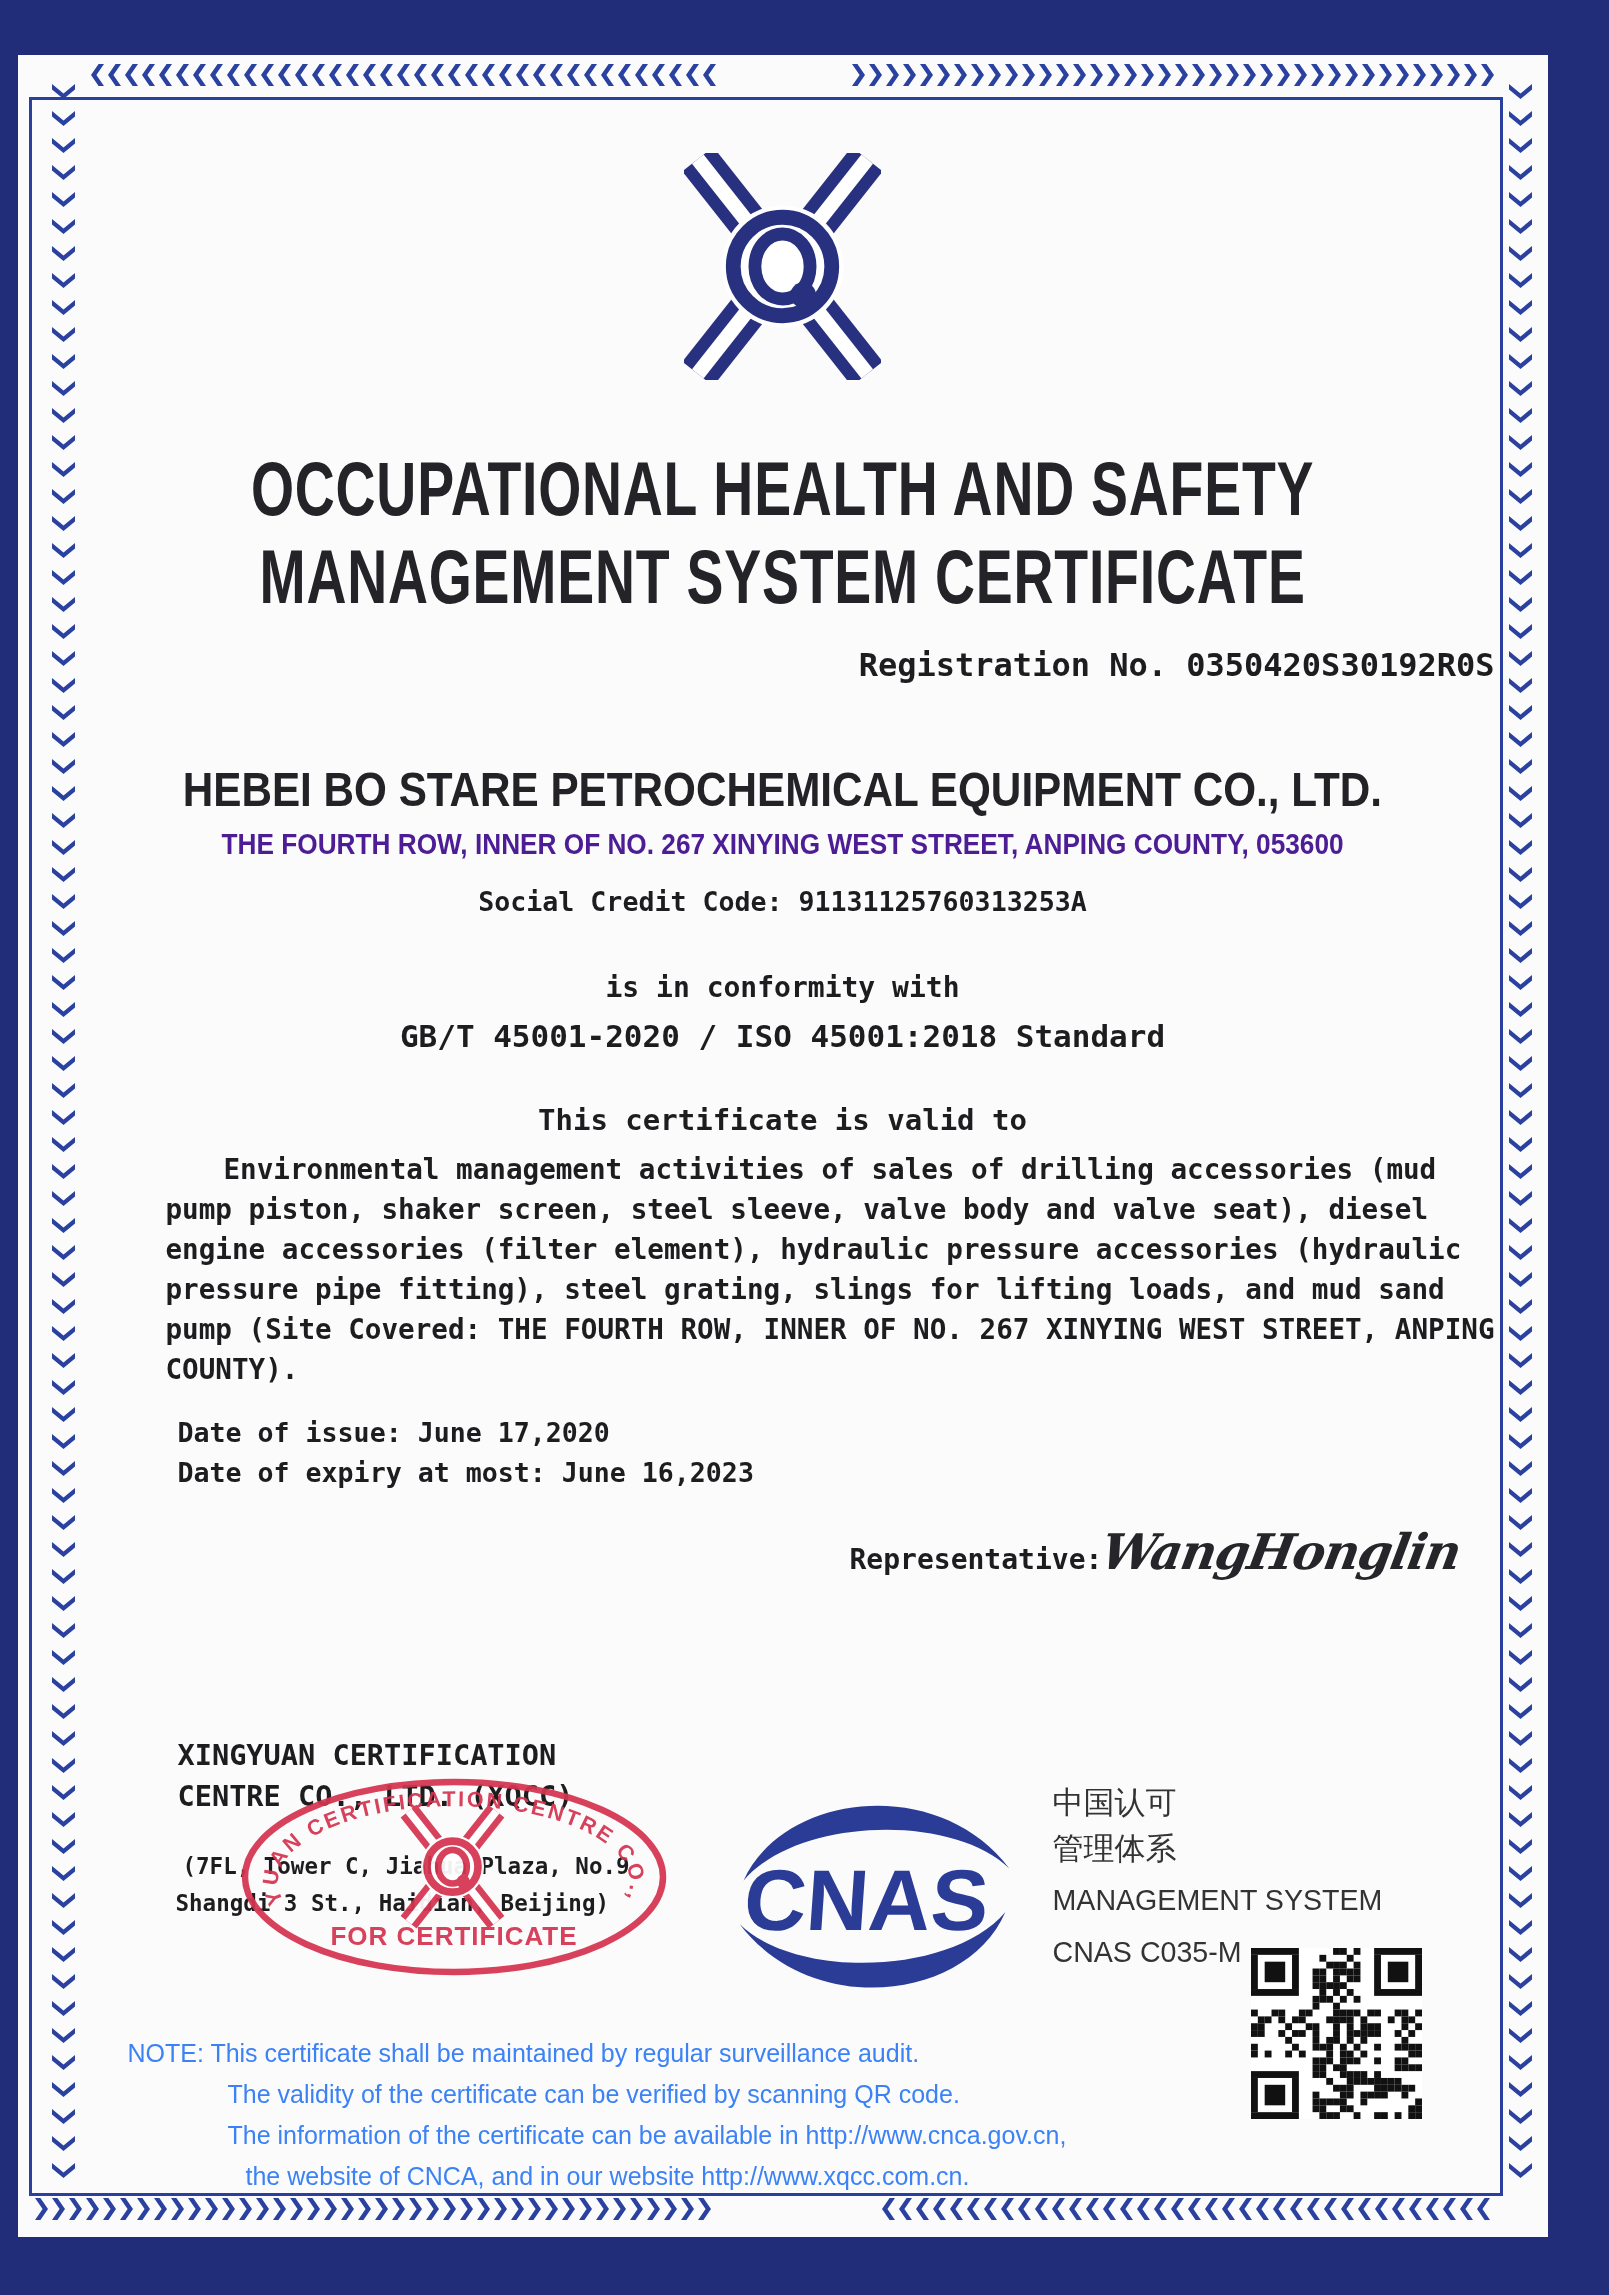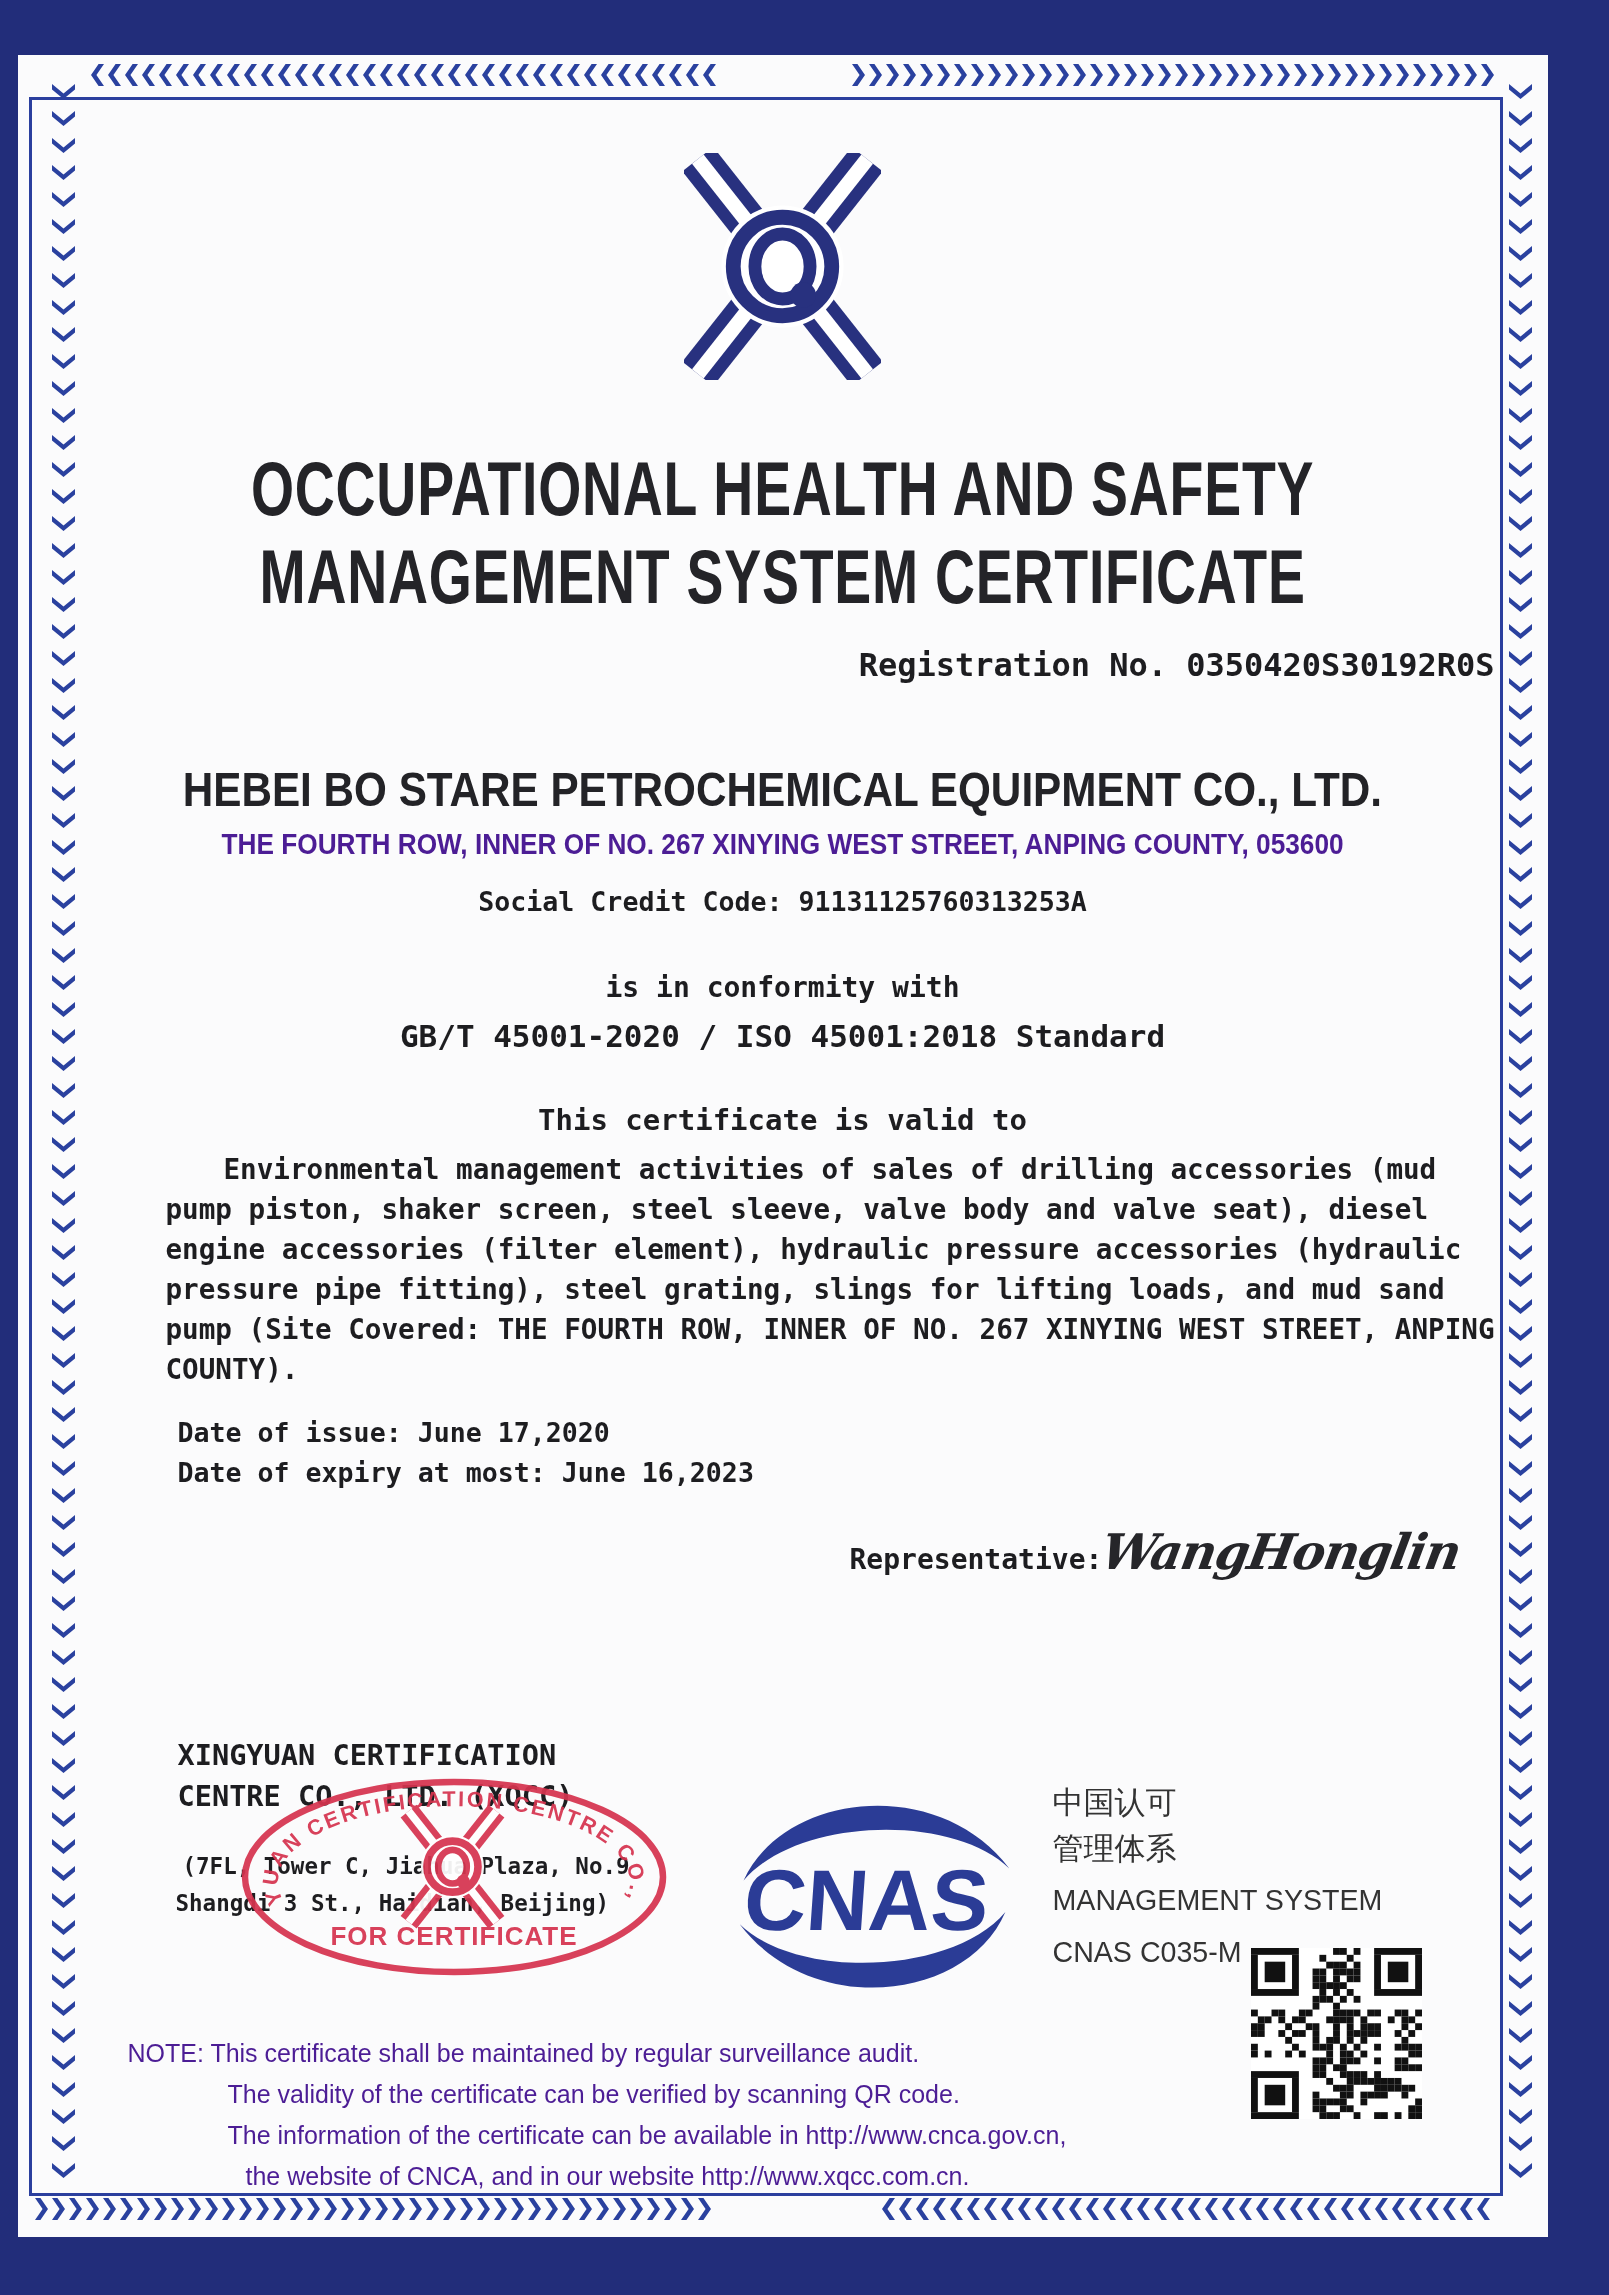--- a/index.html
+++ b/index.html
@@ -23,21 +23,21 @@
   .company .cond{transform:scale(0.88,1.02);}
   .addr{font-family:"Liberation Sans",sans-serif;font-weight:bold;font-size:27.6px;color:#4c1d95;}
   .addr .cond{transform:scale(0.95,1.05);}
   .scope{position:absolute;left:148px;top:1095px;width:1343px;font-size:27.6px;line-height:40px;font-weight:bold;}
   .scope div{white-space:nowrap;}
   .scope div:first-child{text-indent:58px;}
   .leftline{position:absolute;white-space:nowrap;}
   .rep{position:absolute;left:832px;top:1468px;display:flex;align-items:baseline;white-space:nowrap;}
   .sig{font-family:"DejaVu Serif",serif;font-style:italic;font-weight:bold;font-size:49px;
        display:inline-block;transform:skewX(-10deg);letter-spacing:-1.5px;color:#26262a;}
-  .note-line{position:absolute;font-family:"Liberation Sans",sans-serif;font-size:25px;color:#4c1d95;white-space:nowrap;}
+  .note-line{position:absolute;font-family:"Liberation Sans",sans-serif;font-size:25px;color:#3b82f6;white-space:nowrap;}
   .acc-line{position:absolute;font-family:"Liberation Sans",sans-serif;color:#333;white-space:nowrap;}
   svg{display:block;}
 </style>
 </head>
 <body>
 
 <div class="sheet">
   <div class="page">
 
     <div class="chevrow" id="chev-top-left" style="left:73px;top:9px;width:636px;height:22px;">

